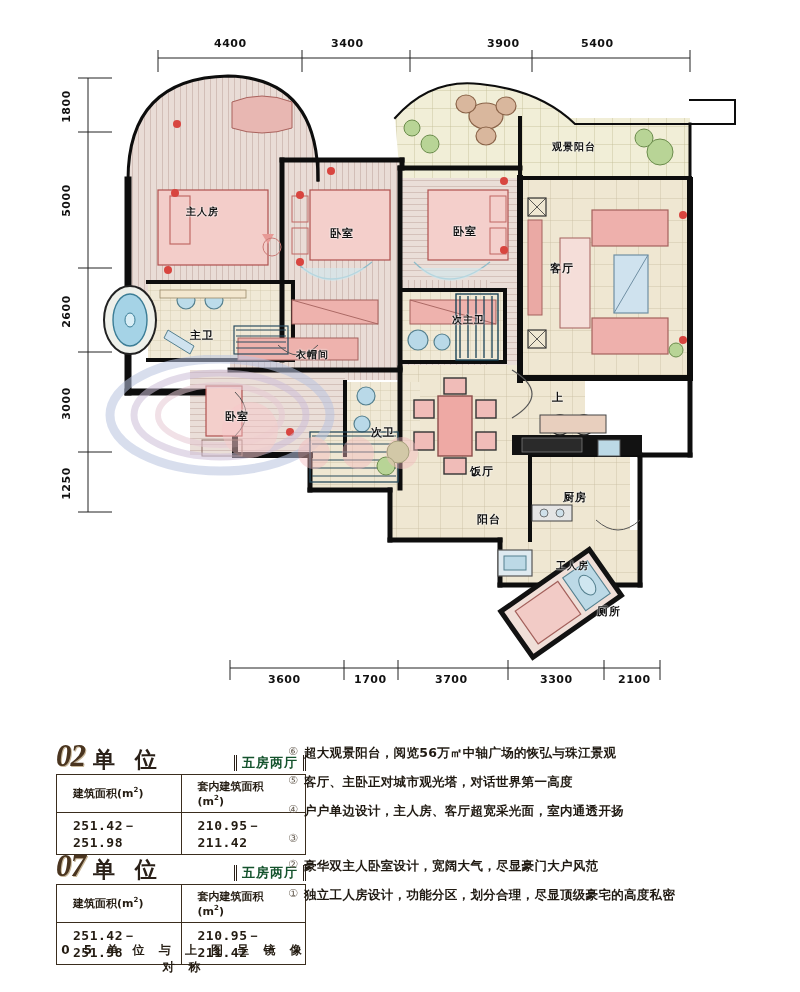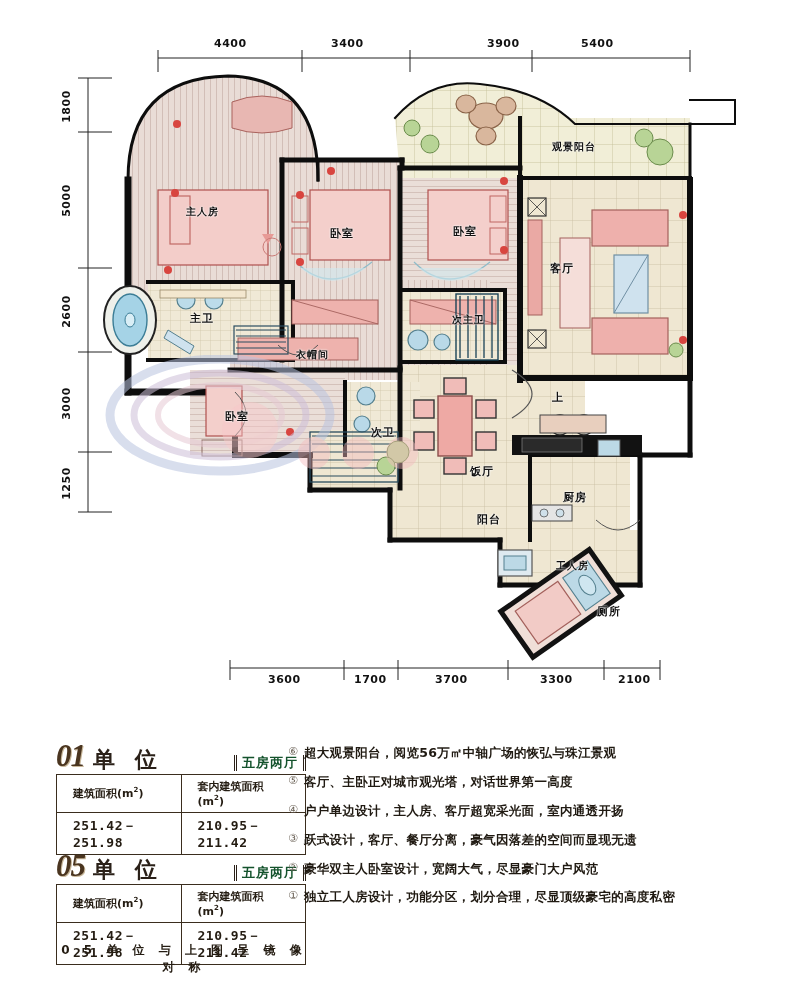--- a/index.html
+++ b/index.html
@@ -365,59 +365,59 @@
   <div class="dim-label" style="left:435px;top:673px;">3700</div>
   <div class="dim-label" style="left:540px;top:673px;">3300</div>
   <div class="dim-label" style="left:618px;top:673px;">2100</div>
 
   <div id="room-labels">
       <div class="room-label sm" style="left: 186px; top: 205px;">主人房</div>
       <div class="room-label" style="left: 330px; top: 226px;">卧室</div>
       <div class="room-label" style="left: 453px; top: 224px;">卧室</div>
       <div class="room-label sm" style="left: 552px; top: 140px;">观景阳台</div>
       <div class="room-label" style="left: 550px; top: 261px;">客厅</div>
-      <div class="room-label" style="left: 190px; top: 311px;">主卫</div>
+      <div class="room-label" style="left: 190px; top: 328px;">主卫</div>
       <div class="room-label sm" style="left: 452px; top: 313px;">次主卫</div>
       <div class="room-label sm" style="left: 296px; top: 348px;">衣帽间</div>
       <div class="room-label" style="left: 225px; top: 409px;">卧室</div>
       <div class="room-label" style="left: 371px; top: 425px;">次卫</div>
       <div class="room-label" style="left: 552px; top: 390px;">上</div>
       <div class="room-label" style="left: 470px; top: 464px;">饭厅</div>
       <div class="room-label" style="left: 563px; top: 490px;">厨房</div>
       <div class="room-label" style="left: 465px; top: 512px; padding-left: 12px;">阳台</div>
       <div class="room-label sm" style="left: 556px; top: 559px;">工人房</div>
       <div class="room-label" style="left: 597px; top: 604px;">厕所</div>
     </div>
 </div>
 
 <div id="info">
 
   <div class="unit-block" style="top:22px;">
     <div class="unit-head">
-      <span class="unit-num">01</span>
+      <span class="unit-num">02</span>
       <span class="unit-word">单 位</span>
       <span class="unit-type">五房两厅</span>
     </div>
     <table class="area-tbl">
       <tbody>
           <tr>
         <td class="th">建筑面积(m<span class="sup">2</span>)</td>
         <td class="th">套内建筑面积(m<span class="sup">2</span>)</td>
       </tr>
       <tr>
         <td class="val">251.42－251.98</td>
         <td class="val">210.95－211.42</td>
       </tr>
     </tbody>
       </table>
   </div>
 
   <div class="unit-block" style="top:132px;">
     <div class="unit-head">
-      <span class="unit-num">05</span>
+      <span class="unit-num">07</span>
       <span class="unit-word">单 位</span>
       <span class="unit-type">五房两厅</span>
     </div>
     <table class="area-tbl">
       <tbody>
           <tr>
         <td class="th">建筑面积(m<span class="sup">2</span>)</td>
         <td class="th">套内建筑面积(m<span class="sup">2</span>)</td>
       </tr>
       <tr>
@@ -438,21 +438,20 @@
       <div class="feat">
         <span class="feat-bullet">⑤</span>
         <span class="feat-txt">客厅、主卧正对城市观光塔，对话世界第一高度</span>
       </div>
       <div class="feat">
         <span class="feat-bullet">④</span>
         <span class="feat-txt">户户单边设计，主人房、客厅超宽采光面，室内通透开扬</span>
       </div>
       <div class="feat">
         <span class="feat-bullet">③</span>
-        <span class="feat-txt">跃式设计，客厅、餐厅分离，豪气因落差的空间而显现无遗</span>
       </div>
       <div class="feat">
         <span class="feat-bullet">②</span>
         <span class="feat-txt">豪华双主人卧室设计，宽阔大气，尽显豪门大户风范</span>
       </div>
       <div class="feat">
         <span class="feat-bullet">①</span>
         <span class="feat-txt">独立工人房设计，功能分区，划分合理，尽显顶级豪宅的高度私密</span>
       </div>
     </div>

